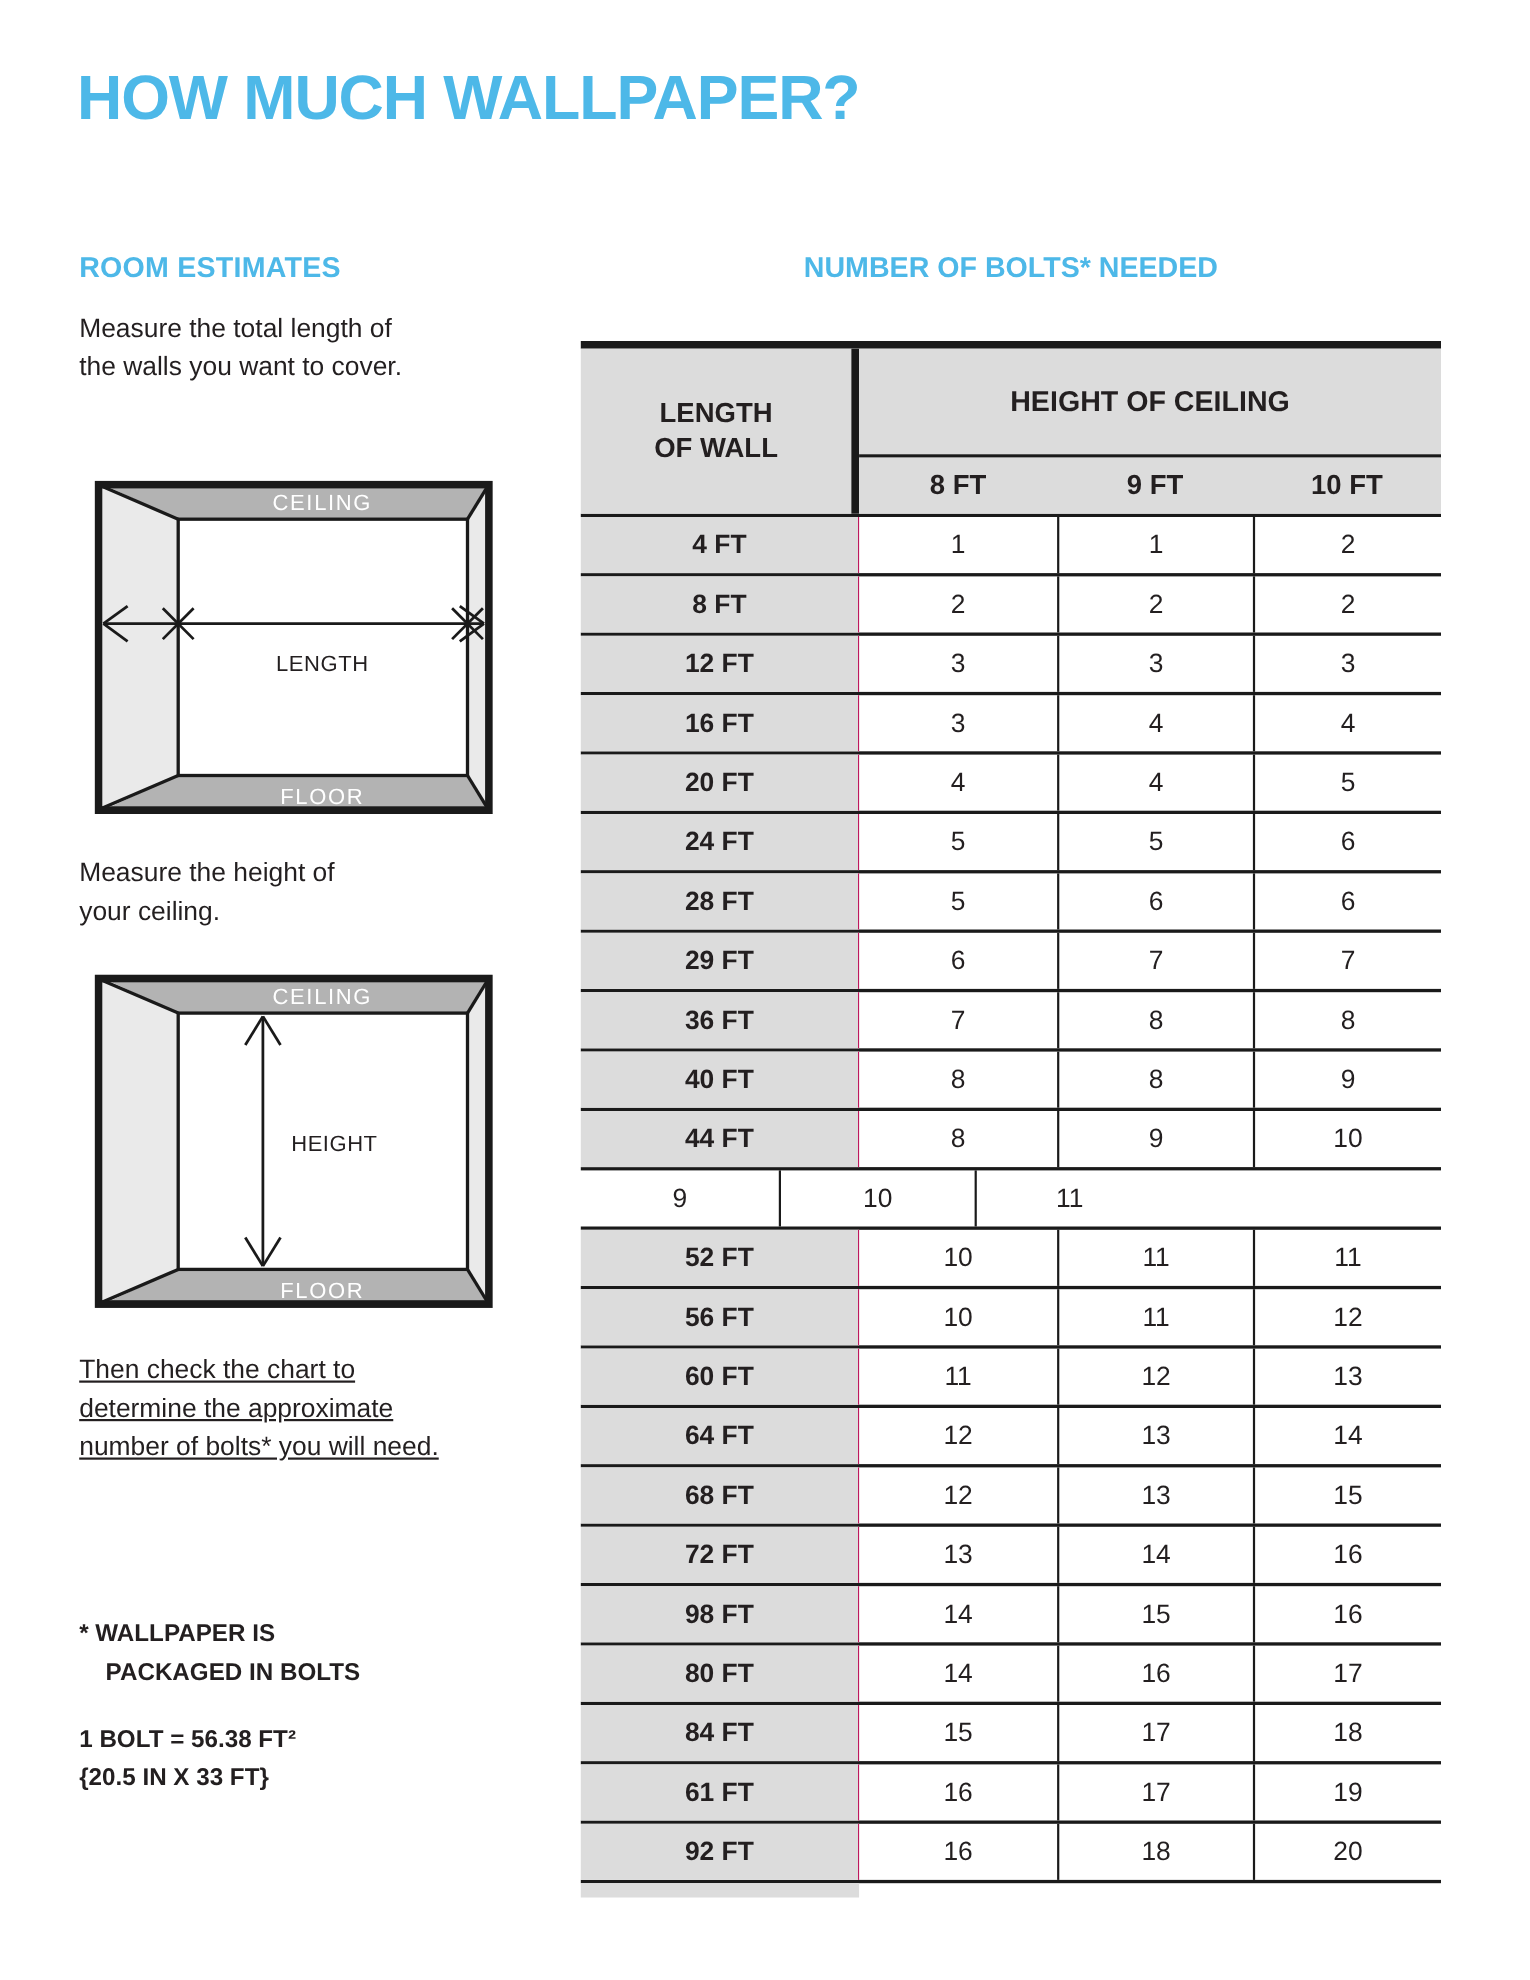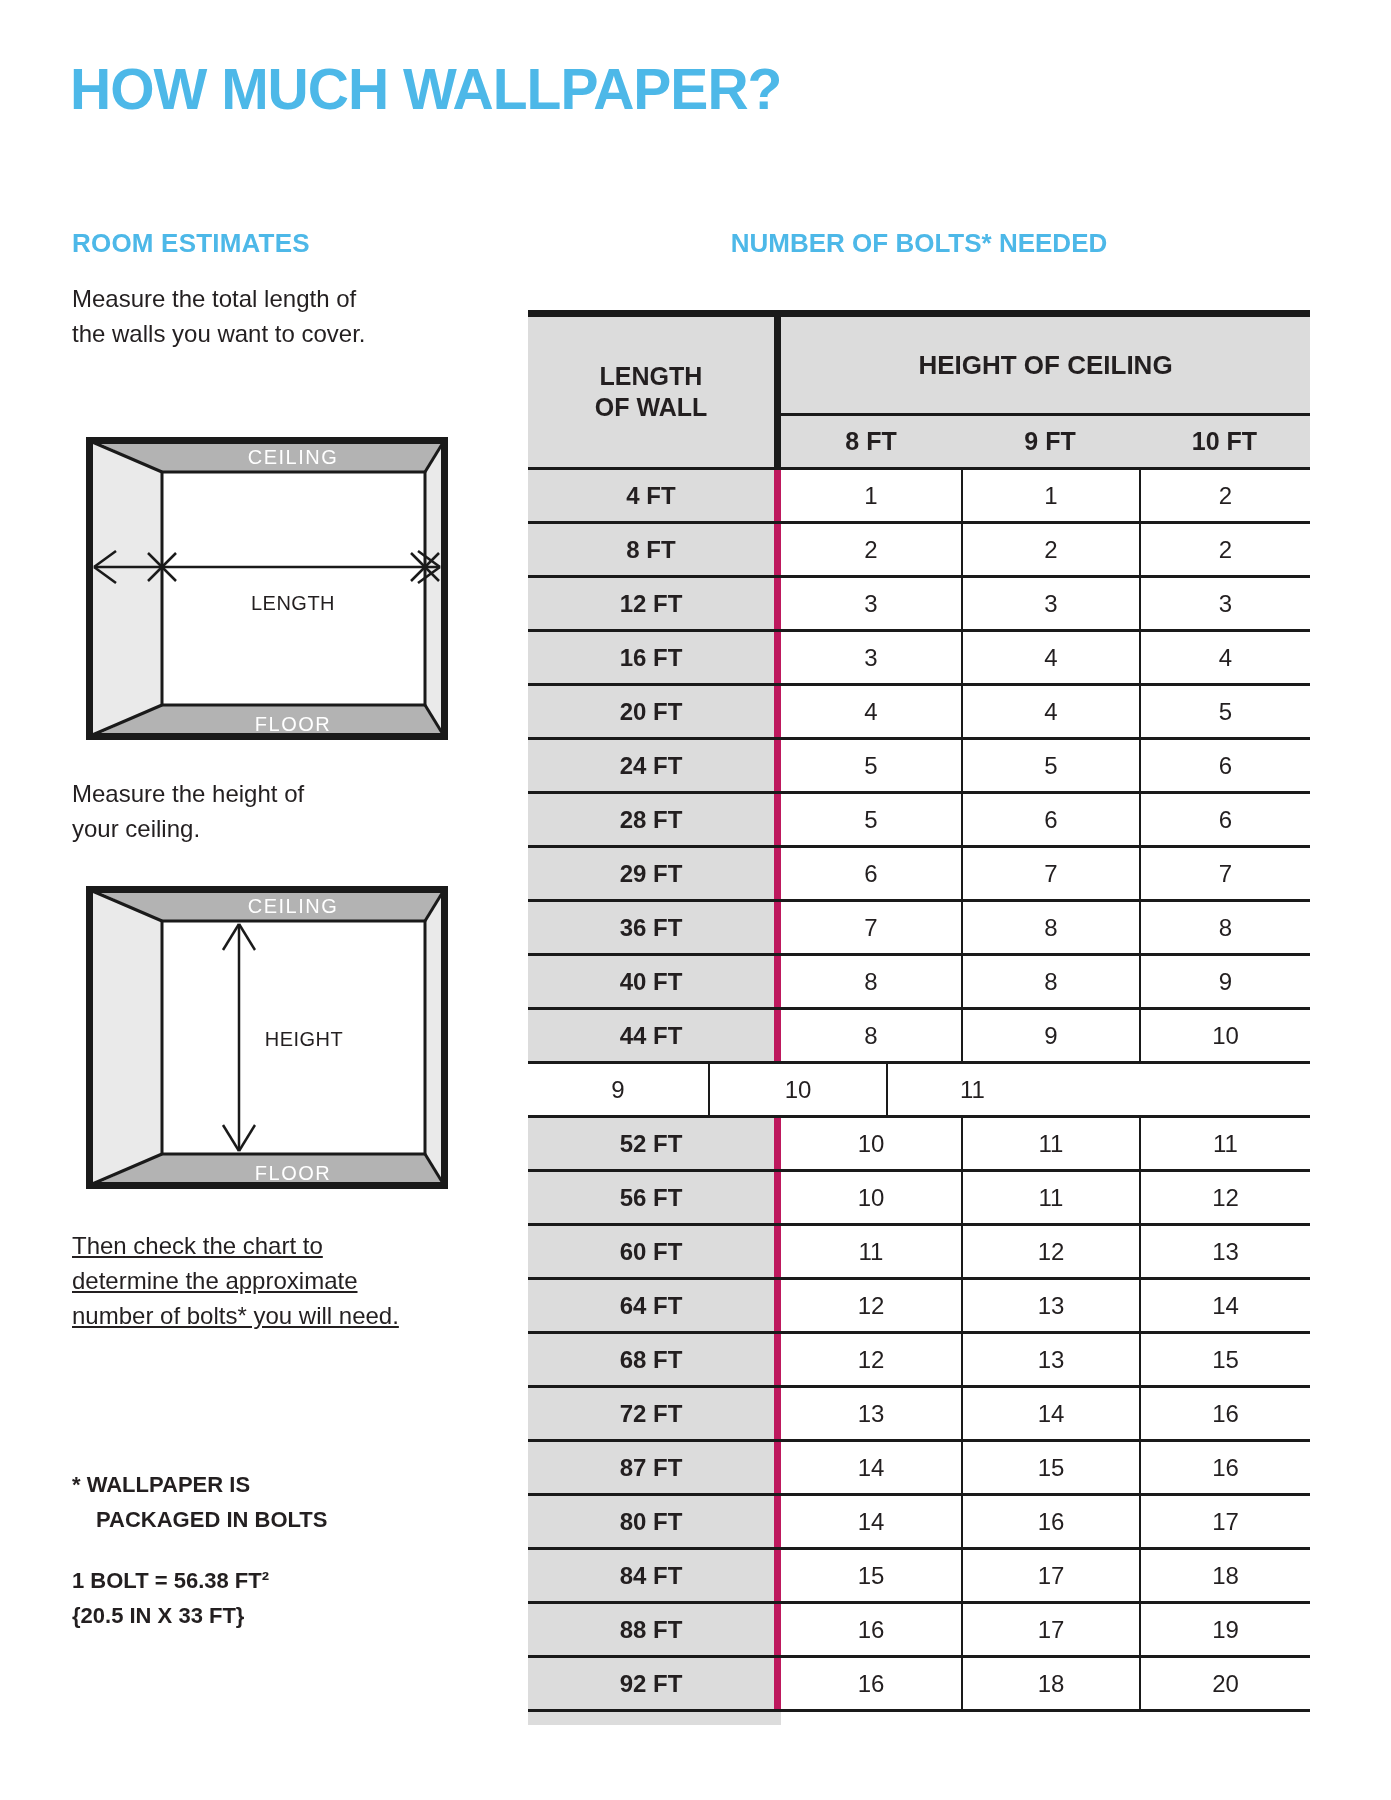--- a/index.html
+++ b/index.html
@@ -23,21 +23,21 @@
           display:flex;align-items:center;justify-content:center;text-align:center;
           font-weight:bold;font-size:25px;line-height:31px;white-space:pre-line;}
   .th-right{flex:1;display:flex;flex-direction:column;}
   .th-group{height:99px;background:#dcdcdc;border-bottom:3px solid #1a1a1a;box-sizing:border-box;
             display:flex;align-items:center;justify-content:center;font-weight:bold;font-size:26px;}
   .th-sub{flex:1;background:#dcdcdc;display:flex;}
   .sc{display:flex;align-items:center;justify-content:center;font-weight:bold;font-size:25px;}
   .sc1{width:180px;} .sc2{width:178px;} .sc3{width:171px;}
   .trow{display:flex;height:54px;box-sizing:border-box;border-bottom:3px solid #1a1a1a;}
   .c{display:flex;align-items:center;justify-content:center;box-sizing:border-box;font-size:24px;}
-  .c1{width:253px;background:#dcdcdc;font-weight:bold;border-right:7px solid #be185d;}
+  .c1{width:253px;background:#dcdcdc;font-weight:bold;border-right:1px solid #be185d;}
   .c2{width:180px;} 
   .c3{width:178px;border-left:2px solid #1a1a1a;}
   .c4{width:171px;border-left:2px solid #1a1a1a;}
   .stub{width:253px;height:13px;background:#dcdcdc;}
 
   svg text{font-family:"Liberation Sans","DejaVu Sans",sans-serif;}
   .room-label{font-size:20px;fill:#ffffff;letter-spacing:1.5px;}
   .dim-label{font-size:20px;fill:#231f20;letter-spacing:0.5px;}
 </style>
 </head>
@@ -236,39 +236,39 @@
         <div class="c c3">13</div>
         <div class="c c4">15</div>
       </div>
       <div class="trow">
         <div class="c c1">72 FT</div>
         <div class="c c2">13</div>
         <div class="c c3">14</div>
         <div class="c c4">16</div>
       </div>
       <div class="trow">
-        <div class="c c1">87 FT</div>
+        <div class="c c1">98 FT</div>
         <div class="c c2">14</div>
         <div class="c c3">15</div>
         <div class="c c4">16</div>
       </div>
       <div class="trow">
         <div class="c c1">80 FT</div>
         <div class="c c2">14</div>
         <div class="c c3">16</div>
         <div class="c c4">17</div>
       </div>
       <div class="trow">
         <div class="c c1">84 FT</div>
         <div class="c c2">15</div>
         <div class="c c3">17</div>
         <div class="c c4">18</div>
       </div>
       <div class="trow">
-        <div class="c c1">88 FT</div>
+        <div class="c c1">61 FT</div>
         <div class="c c2">16</div>
         <div class="c c3">17</div>
         <div class="c c4">19</div>
       </div>
       <div class="trow">
         <div class="c c1">92 FT</div>
         <div class="c c2">16</div>
         <div class="c c3">18</div>
         <div class="c c4">20</div>
       </div>

